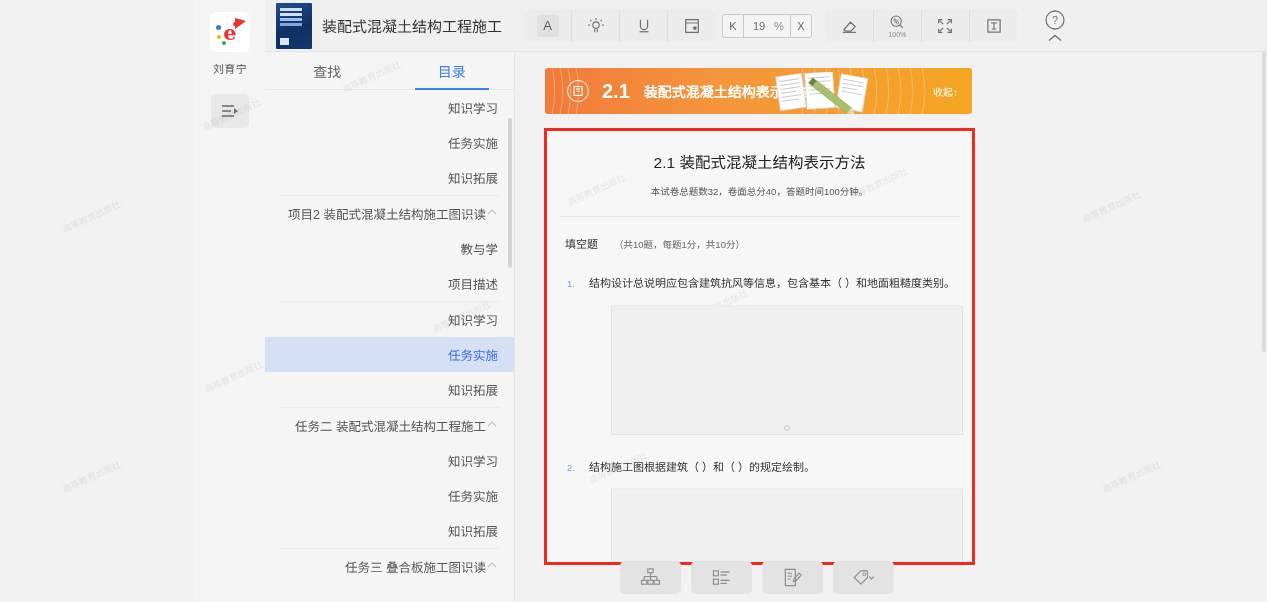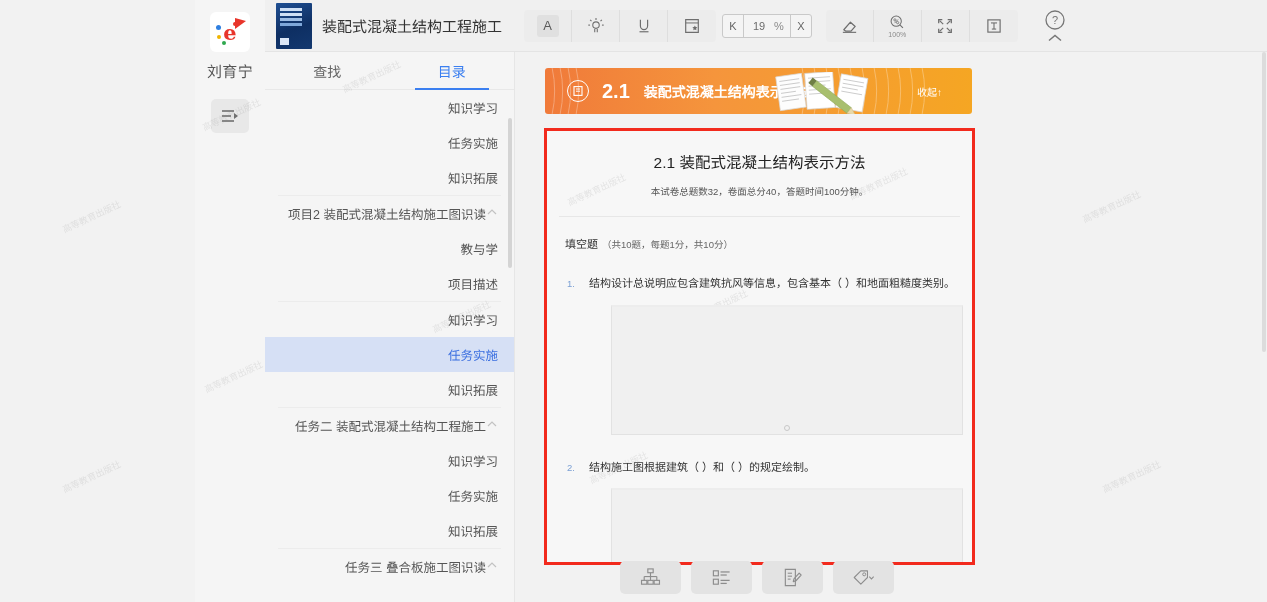--- a/index.html
+++ b/index.html
@@ -42,21 +42,21 @@
   .brand-logo .d4 { width: 4px; height: 4px; background: #e8352b; left: 23px; top: 10px; }
   .brand-logo .flag {
     position: absolute; right: 4px; top: 6px;
     width: 0; height: 0;
     border-left: 11px solid #e8352b;
     border-bottom: 8px solid transparent;
     border-top: 3px solid transparent;
     z-index: 1;
   }
   .rail-user {
-    margin-top: 8px; font-size: 15px; color: #555;
+    margin-top: 8px; font-size: 11px; color: #555;
     letter-spacing: .3px;
   }
   .rail-btn {
     margin-top: 18px;
     width: 38px; height: 34px; border-radius: 5px;
     background: #e8e8e8;
     display: flex; align-items: center; justify-content: center;
     cursor: pointer;
   }
 
@@ -213,21 +213,21 @@
     position: relative; z-index: 2;
   }
   .banner-title {
     font-size: 14px; font-weight: bold; color: #fff; margin-left: 14px;
     position: relative; z-index: 2; white-space: nowrap;
   }
   .banner-art {
     position: absolute; right: 86px; top: 4px; width: 118px; height: 42px; z-index: 3;
   }
   .banner-collapse {
-    position: absolute; right: 30px; top: 50%; transform: translateY(-50%);
+    position: absolute; right: 14px; top: 50%; transform: translateY(-50%);
     font-size: 10px; color: #fff; z-index: 4; cursor: pointer; white-space: nowrap;
   }
 
   .paper-frame {
     position: absolute; left: 29px; top: 76px;
     width: 431px; height: 437px;
     border: 3px solid #f22a1d;
     background: #f7f7f7;
     overflow: hidden;
   }
@@ -240,21 +240,21 @@
     text-align: center; font-size: 15.5px; color: #222;
     margin-top: 19px;
   }
   .paper-sub {
     text-align: center; font-size: 9.5px; color: #555;
     margin-top: 12px;
   }
   .paper-rule { height: 1px; background: #e7e7e7; margin: 18px 12px 0 12px; }
   .section-head {
     margin: 18px 0 0 18px; font-size: 11px; color: #333;
-    display: flex; align-items: baseline; gap: 4px;
+    display: flex; align-items: baseline; gap: 16px;
   }
   .section-head .meta { font-size: 9.5px; color: #666; }
 
   .q-row {
     display: flex; margin: 24px 0 0 20px; font-size: 11px; color: #333;
     align-items: baseline;
   }
   .q-num { color: #7a9fd4; font-size: 9.5px; width: 22px; flex: none; }
   .q-text { line-height: 1.5; }
   .answer-box {

